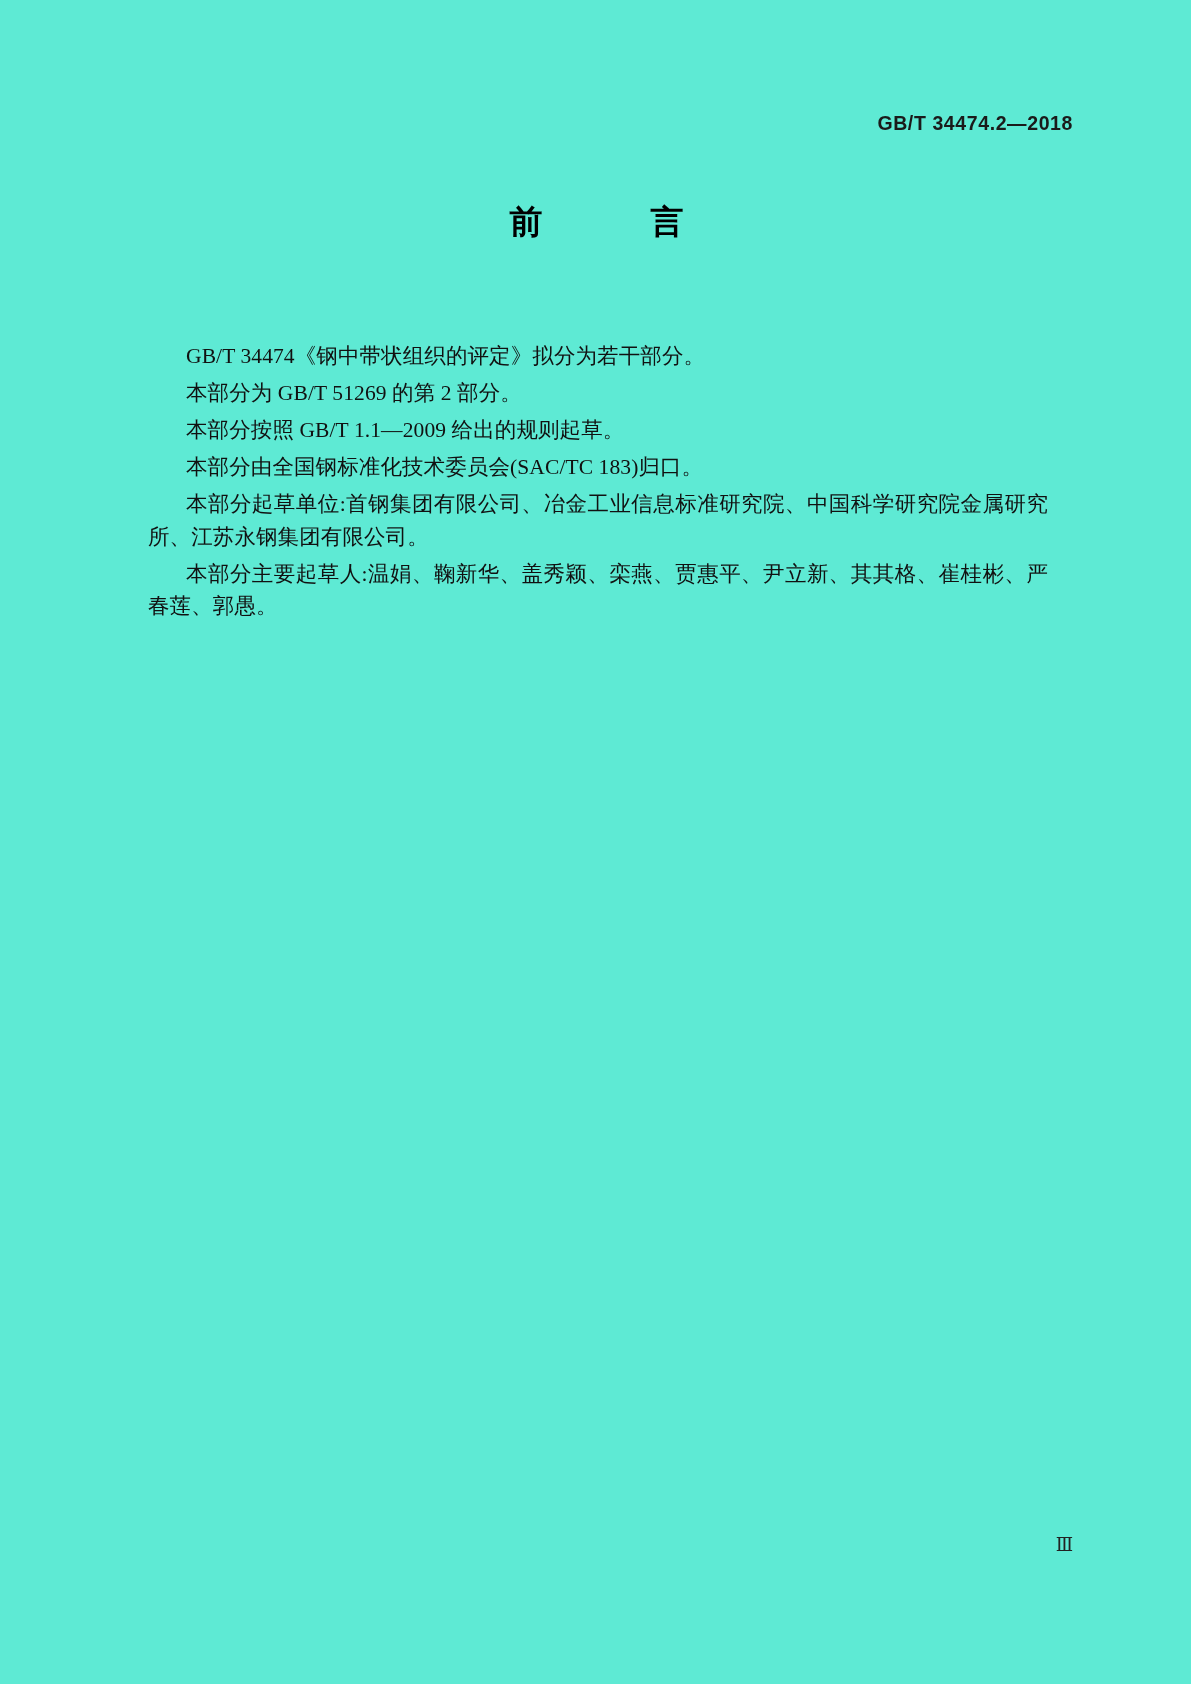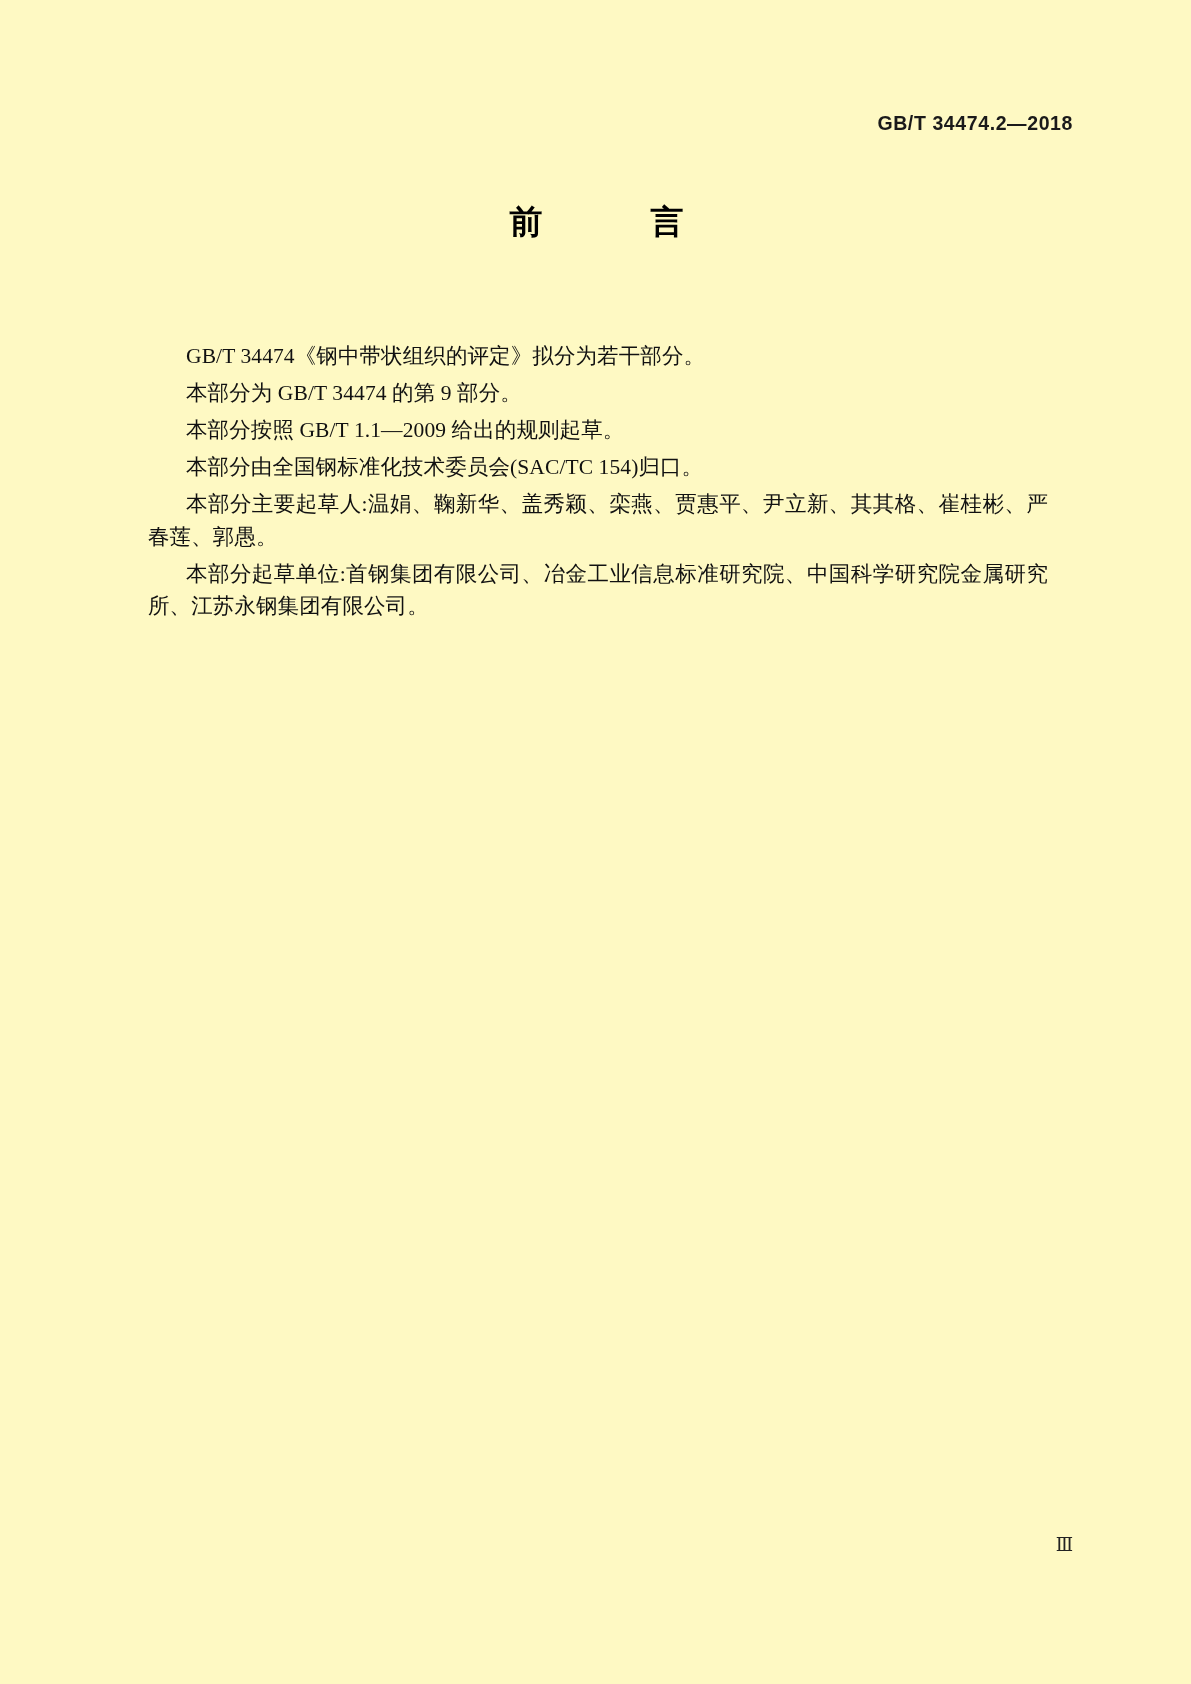--- a/index.html
+++ b/index.html
@@ -4,21 +4,21 @@
 <style>
   html, body {
     margin: 0;
     padding: 0;
     background: #ffffff;
   }
   .page {
     position: relative;
     width: 1191px;
     height: 1684px;
-    background: #fef9c3;
+    background: #5eead4;
     margin: 0 auto;
     overflow: hidden;
     font-family: "Liberation Serif", "DejaVu Serif", serif;
     color: #000000;
   }
   .header {
     position: absolute;
     top: 112px;
     right: 118px;
     font-family: "Liberation Sans", "DejaVu Sans", sans-serif;
@@ -69,22 +69,22 @@
 <body>
 
 <div class="page">
 
   <div class="header">GB/T 34474.2—2018</div>
 
   <div class="title">前　　言</div>
 
   <div class="body-block">
     <p class="para">GB/T 34474《钢中带状组织的评定》拟分为若干部分。</p>
-    <p class="para">本部分为 GB/T 34474 的第 9 部分。</p>
+    <p class="para">本部分为 GB/T 51269 的第 2 部分。</p>
     <p class="para">本部分按照 GB/T 1.1—2009 给出的规则起草。</p>
-    <p class="para">本部分由全国钢标准化技术委员会(SAC/TC 154)归口。</p>
+    <p class="para">本部分由全国钢标准化技术委员会(SAC/TC 183)归口。</p>
+    <p class="para">本部分起草单位:首钢集团有限公司、冶金工业信息标准研究院、中国科学研究院金属研究所、江苏永钢集团有限公司。</p>
     <p class="para">本部分主要起草人:温娟、鞠新华、盖秀颖、栾燕、贾惠平、尹立新、其其格、崔桂彬、严春莲、郭愚。</p>
-    <p class="para">本部分起草单位:首钢集团有限公司、冶金工业信息标准研究院、中国科学研究院金属研究所、江苏永钢集团有限公司。</p>
   </div>
 
   <div class="page-number">Ⅲ</div>
 
 </div>
 
 </body></html>

